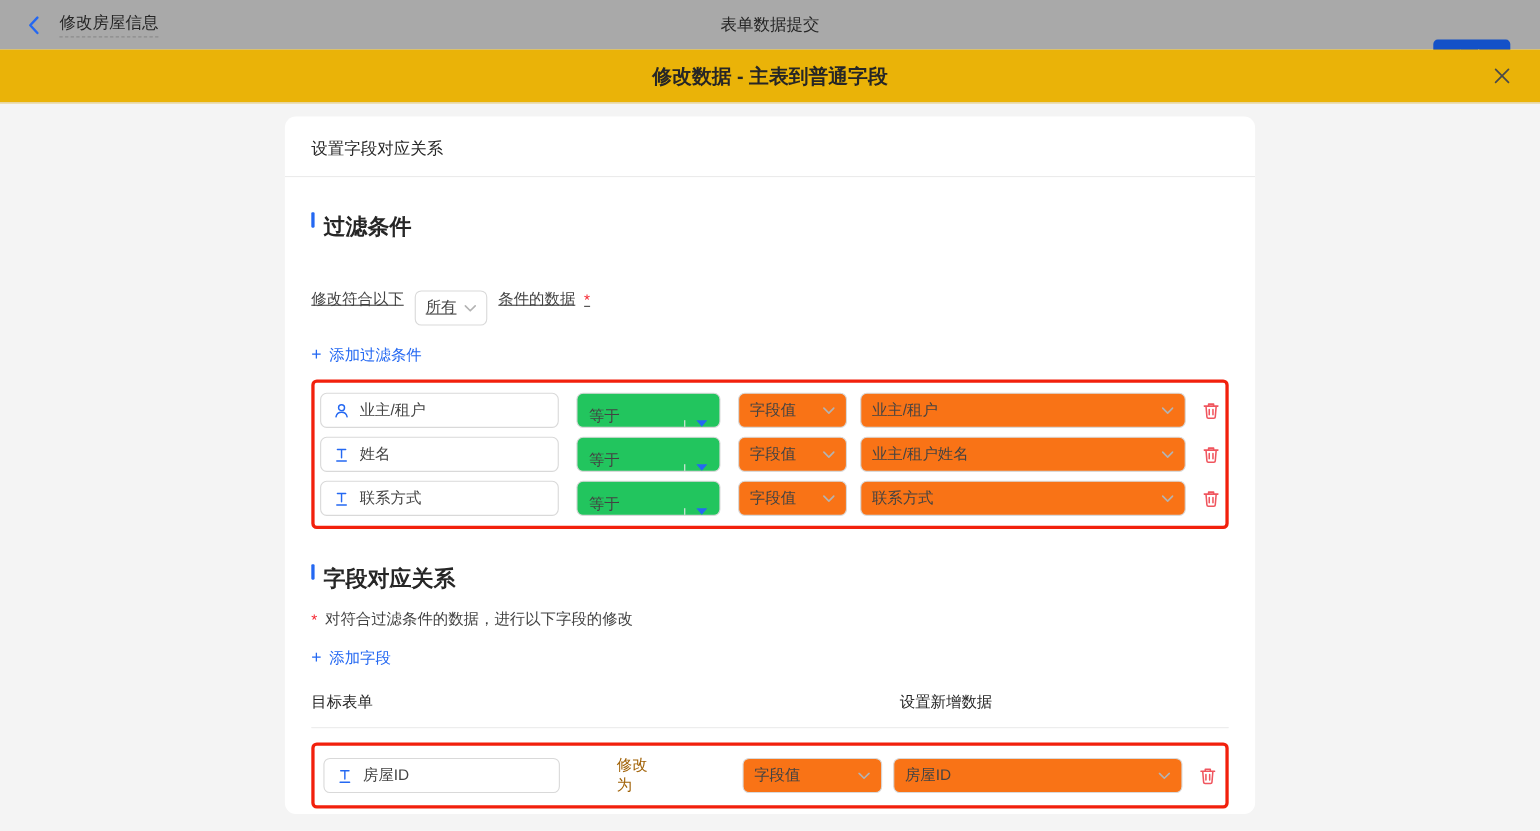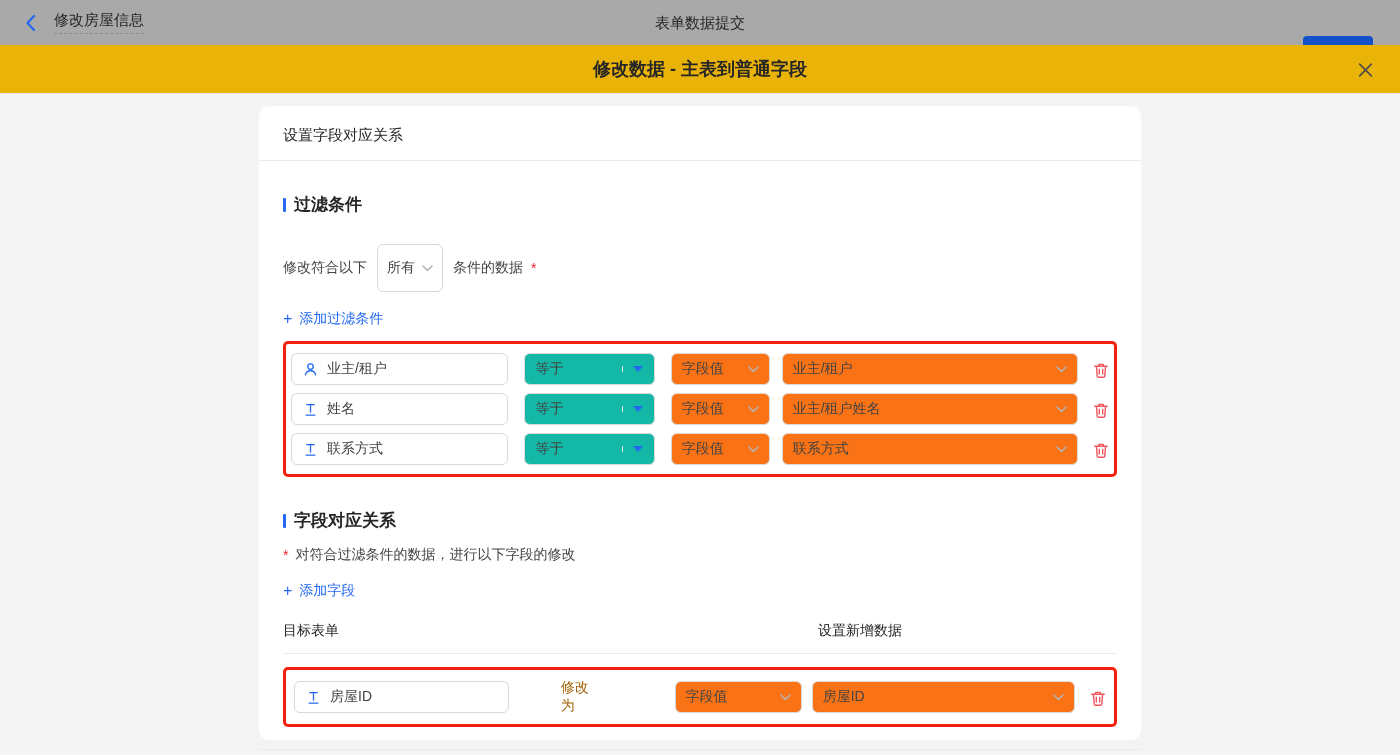--- a/index.html
+++ b/index.html
@@ -51,33 +51,33 @@
   .card {
     width: 882px; height: 634px; margin: 12px auto 0;
     background: #ffffff; border-radius: 10px;
   }
   .card-header {
     padding: 20px 24px 15px; font-size: 15px; color: #262626;
     border-bottom: 1px solid #ebebeb;
   }
   .section { padding: 0 24px; }
   .section-title {
-    display: flex; align-items: center; gap: 8px;
-    font-size: 17px; font-weight: bold; color: #262626; margin-top: 32px;
+    display: flex; align-items: flex-start; gap: 8px;
+    font-size: 20px; font-weight: bold; color: #262626; margin-top: 32px;
   }
   .section-bar { width: 3px; height: 14px; background: #2468f2; border-radius: 1px; }
 
   .match-row {
     margin-top: 28px; display: flex; align-items: center; gap: 10px;
-    font-size: 14px; color: #434343;
+    font-size: 14px; color: #434343; text-decoration: underline;
   }
   .mini-select {
-    width: 66px; height: 48px; border: 1px solid #d9d9d9; border-radius: 6px;
+    width: 66px; height: 32px; border: 1px solid #d9d9d9; border-radius: 6px;
     background: #fff; display: flex; align-items: center; justify-content: space-between;
-    padding: 0 9px; cursor: pointer;
+    padding: 0 9px; cursor: pointer; margin-top: 16px;
   }
   .req { color: #f5222d; font-size: 14px; margin-left: -2px; }
 
   .add-link {
     display: inline-flex; align-items: center; gap: 7px;
     color: #2468f2; font-size: 14px; margin-top: 18px; cursor: pointer;
   }
   .add-link .plus { font-size: 16px; line-height: 1; }
 
   .highlight-box {
@@ -86,21 +86,21 @@
   }
   .cond-row { display: flex; align-items: center; height: 40px; }
   .field-box {
     width: 220px; height: 32px; border: 1px solid #d9d9d9; border-radius: 6px;
     background: #fff; display: flex; align-items: center; gap: 9px;
     padding: 0 11px; font-size: 14px; color: #434343; cursor: pointer;
   }
   .field-box .ic { width: 15px; height: 15px; color: #2468f2; flex: none; }
   .op-combo {
     width: 132px; height: 32px; border: 1px solid #d9d9d9; border-radius: 6px;
-    background: #14b8a6; display: flex; align-items: center; margin-left: 16px; cursor: pointer; gap: 33px;
+    background: #22c55e; display: flex; align-items: flex-end; margin-left: 16px; cursor: pointer; gap: 33px;
   }
   .op-text { flex: 1; display: flex; align-items: center; padding: 0 10px; font-size: 14px; color: #434343; }
   .op-caret { width: 32px; border-left: 1px solid #e9e9e9; display: flex; align-items: center; justify-content: center; }
   .caret-tri {
     width: 0; height: 0;
     border-left: 5px solid transparent; border-right: 5px solid transparent;
     border-top: 6px solid #2468f2;
   }
   .select {
     height: 32px; border: 1px solid #d9d9d9; border-radius: 6px; background: #f97316;

